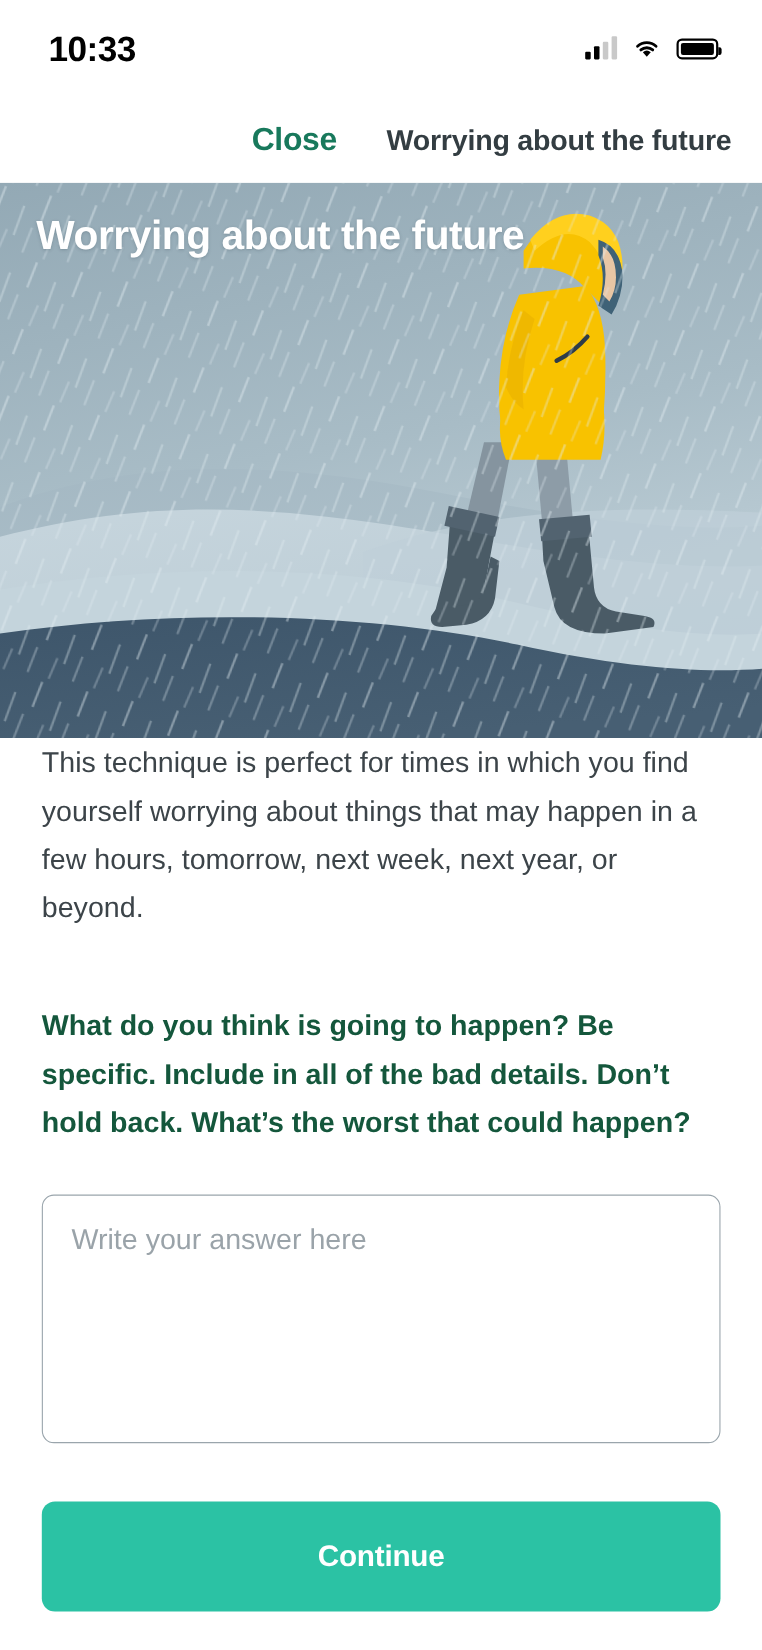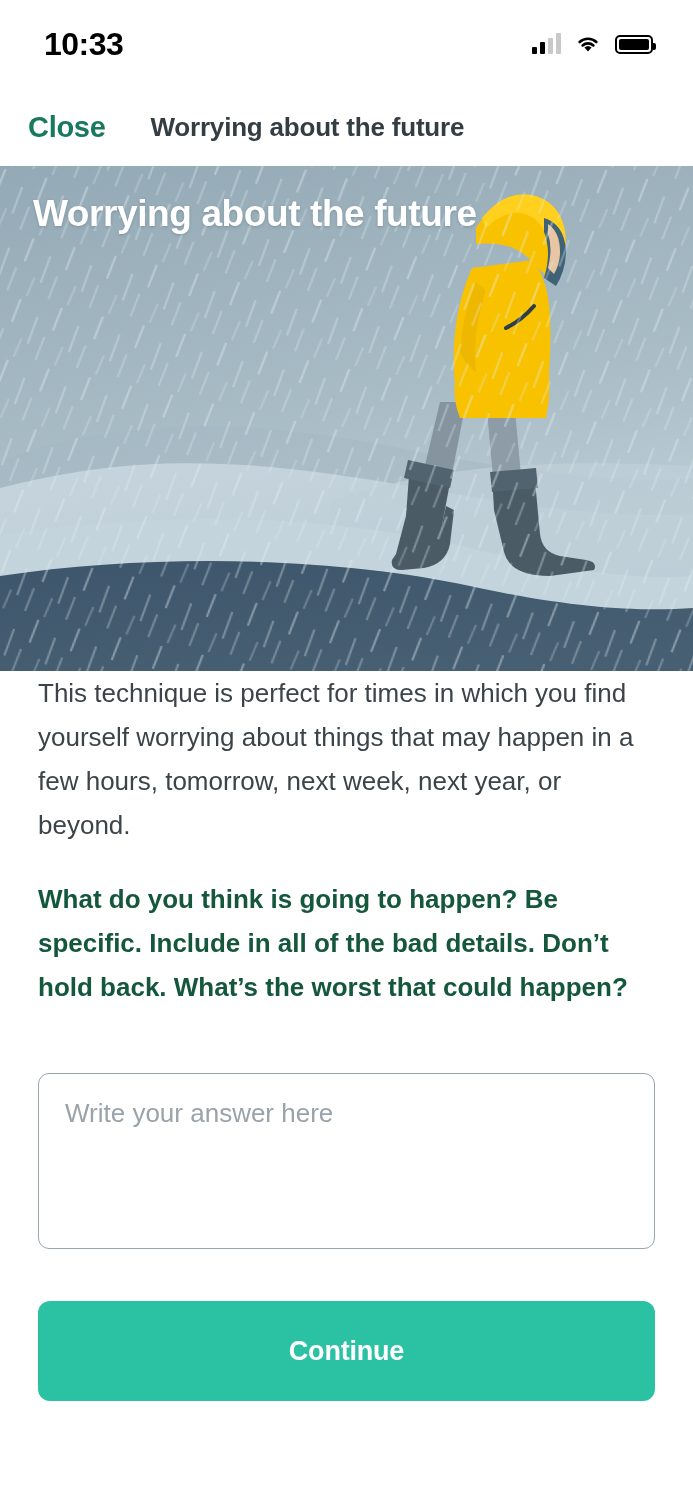--- a/index.html
+++ b/index.html
@@ -27,20 +27,21 @@
   .cell i:nth-child(4){ height:21px; background:#c9c9c9; }
   .wifi { width:26px; height:20px; }
   .batt { position:relative; width:38px; height:19px; border:2px solid #000; border-radius:5px; padding:2px; }
   .batt::after{ content:""; position:absolute; right:-5px; top:6px; width:3px; height:7px; background:#000; border-radius:0 2px 2px 0; }
   .batt span{ display:block; width:100%; height:100%; background:#000; border-radius:2px; }
 
   
   .navbar {
     height:78px; display:flex; align-items:center; padding:0 28px;
     background:#fff;
+    justify-content:flex-end;
   }
   .close-btn {
     font-size:29px; font-weight:bold; color:#18795C;
     background:none; border:none; cursor:pointer;
     font-family:"Liberation Sans", sans-serif;
     letter-spacing:-0.3px;
   }
   .nav-title {
     margin-left:45px; font-size:26px; font-weight:bold; color:#333d42;
     letter-spacing:-0.2px;
@@ -54,25 +55,25 @@
     font-size:37px; font-weight:bold; color:#ffffff;
     letter-spacing:-0.4px; text-shadow:0 1px 3px rgba(40,60,70,.25);
   }
 
   
   .content { padding:0 38px; }
   .body-text {
     font-size:26px; line-height:44px; color:#3c4449;
   }
   .prompt-text {
-    margin-top:30px;
+    margin-top:63px;
     font-size:26px; line-height:44px; font-weight:bold; color:#14573C;
   }
   .answer-box {
-    margin-top:64px; width:100%; height:176px;
+    margin-top:44px; width:100%; height:226px;
     border:1.5px solid #9aa5ac; border-radius:11px;
     background:#fff; resize:none; outline:none;
     font-family:"Liberation Sans", sans-serif;
     font-size:26px; color:#3c4449;
     padding:24px 26px;
   }
   .answer-box::placeholder { color:#9aa3a9; }
   .continue-btn {
     margin-top:48px; width:100%; height:100px;
     background:#2BC2A4; border:none; border-radius:12px;

